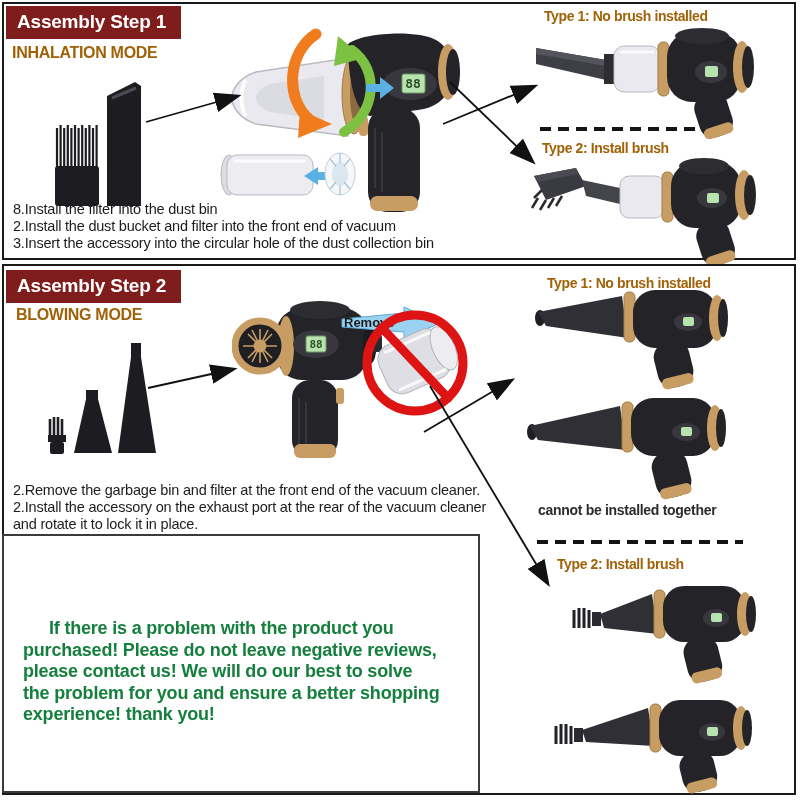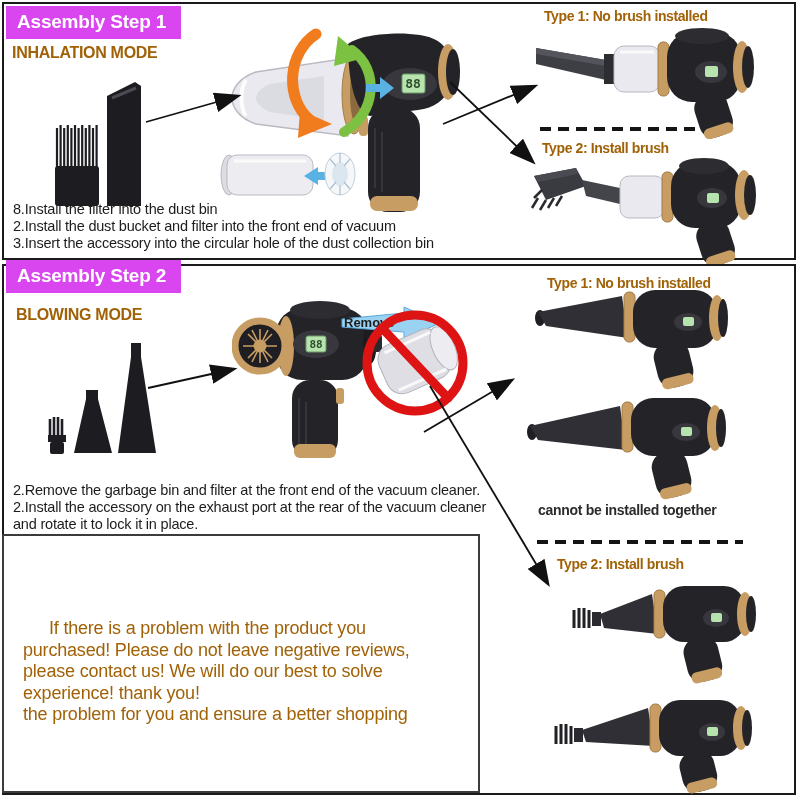--- a/index.html
+++ b/index.html
@@ -1,29 +1,29 @@
 <!DOCTYPE html>
 <html><head>
 <meta charset="utf-8">
 <style>
   html,body{margin:0;padding:0;background:#fff}
   #page{position:relative;width:800px;height:800px;background:#fff;
         font-family:"Liberation Sans",sans-serif;overflow:hidden}
   .abs{position:absolute}
   .panel{position:absolute;border:2px solid #1a1a1a;background:#fff;box-sizing:border-box}
-  .banner{position:absolute;background:#d946ef;color:#fff;font-weight:bold;
+  .banner{position:absolute;background:#7f1d1d;color:#fff;font-weight:bold;
           font-size:19px;letter-spacing:-.2px;padding:5px 15px 6px 11px;white-space:nowrap}
   .mode{position:absolute;font-weight:bold;font-size:16px;letter-spacing:-.3px;color:#a16207;white-space:nowrap}
   .instr{position:absolute;font-size:14.5px;line-height:17px;color:#1c1c1c;letter-spacing:-.2px;white-space:nowrap}
   .typelabel{position:absolute;font-weight:bold;font-size:14px;letter-spacing:-.4px;color:#a16207;white-space:nowrap}
   .dash{position:absolute;height:4px;background:repeating-linear-gradient(90deg,#141414 0 11px,transparent 11px 18px)}
   .attention{position:absolute;font-weight:bold;font-size:14px;letter-spacing:-.3px;color:#2b2b2b;line-height:16px;white-space:nowrap}
   .attention .red{color:#e02222}
   .noticebox{position:absolute;border:2px solid #3b3b3b;background:#fff;box-sizing:border-box}
-  .notice-line{font-size:18px;font-weight:normal;color:#a16207;line-height:21.5px;letter-spacing:-.2px;white-space:nowrap}
+  .notice-line{font-size:18px;font-weight:bold;color:#15803d;line-height:21.5px;letter-spacing:-.2px;white-space:nowrap}
   .notice-line.indent{padding-left:26px}
   .overlay{position:absolute;left:0;top:0;pointer-events:none}
   svg{display:block}
 </style>
 </head>
 <body>
 
 <div id="page">
 
   <div class="panel" style="left:2px;top:2px;width:794px;height:258px"></div>
@@ -140,21 +140,21 @@
     <ellipse cx="246" cy="49" rx="9" ry="25" fill="#c79d63"></ellipse>
     <ellipse cx="252" cy="49" rx="6" ry="20" fill="#242428"></ellipse>
     <g transform="rotate(-18 212 80)">
       <rect x="195" y="76" width="34" height="44" rx="14" fill="#242428"></rect>
       <rect x="197" y="109" width="30" height="11" rx="5" fill="#c79d63"></rect>
     </g>
   </svg>
 
   <div class="panel" style="left:2px;top:264px;width:794px;height:531px"></div>
 
-  <div class="banner" style="left:6px;top:260px">
+  <div class="banner" style="left:6px;top:270px">
     <span>Assembly Step 2</span>
   </div>
   <div class="mode" style="left:16px;top:306px">BLOWING MODE</div>
 
   <svg class="abs" style="left:40px;top:325px" width="125" height="135" viewBox="0 0 125 135">
     <g>
       <path d="M10,94 V112 M14,92 V112 M18,92 V112 M22,94 V112" stroke="#1d1d21" stroke-width="2.6" fill="none"></path>
       <rect x="8" y="110" width="18" height="7" fill="#1d1d21"></rect>
       <rect x="10" y="117" width="14" height="12" rx="2" fill="#1d1d21"></rect>
     </g>
@@ -283,22 +283,22 @@
       <rect x="165" y="68" width="35" height="40" rx="14" fill="#242428"></rect>
       <rect x="167" y="97" width="31" height="11" rx="5" fill="#c79d63"></rect>
     </g>
   </svg>
 
   <div class="noticebox" style="left:2px;top:534px;width:478px;height:259px">
     <div style="padding:82px 10px 0 19px">
       <div class="notice-line indent">If there is a problem with the product you</div>
       <div class="notice-line">purchased! Please do not leave negative reviews,</div>
       <div class="notice-line">please contact us! We will do our best to solve</div>
+      <div class="notice-line">the problem for you and ensure a better shopping</div>
       <div class="notice-line">experience! thank you!</div>
-      <div class="notice-line">the problem for you and ensure a better shopping</div>
     </div>
   </div>
 
   <svg class="overlay" width="800" height="800" viewBox="0 0 800 800">
     <defs>
       <marker id="ah" markerWidth="15" markerHeight="11" refX="13" refY="5.5" orient="auto" markerUnits="strokeWidth">
         <polygon points="0,0 15,5.5 0,11" fill="#111111"></polygon>
       </marker>
     </defs>
     <line x1="146" y1="122" x2="238" y2="96" stroke="#111" stroke-width="1.8" marker-end="url(#ah)"></line>

